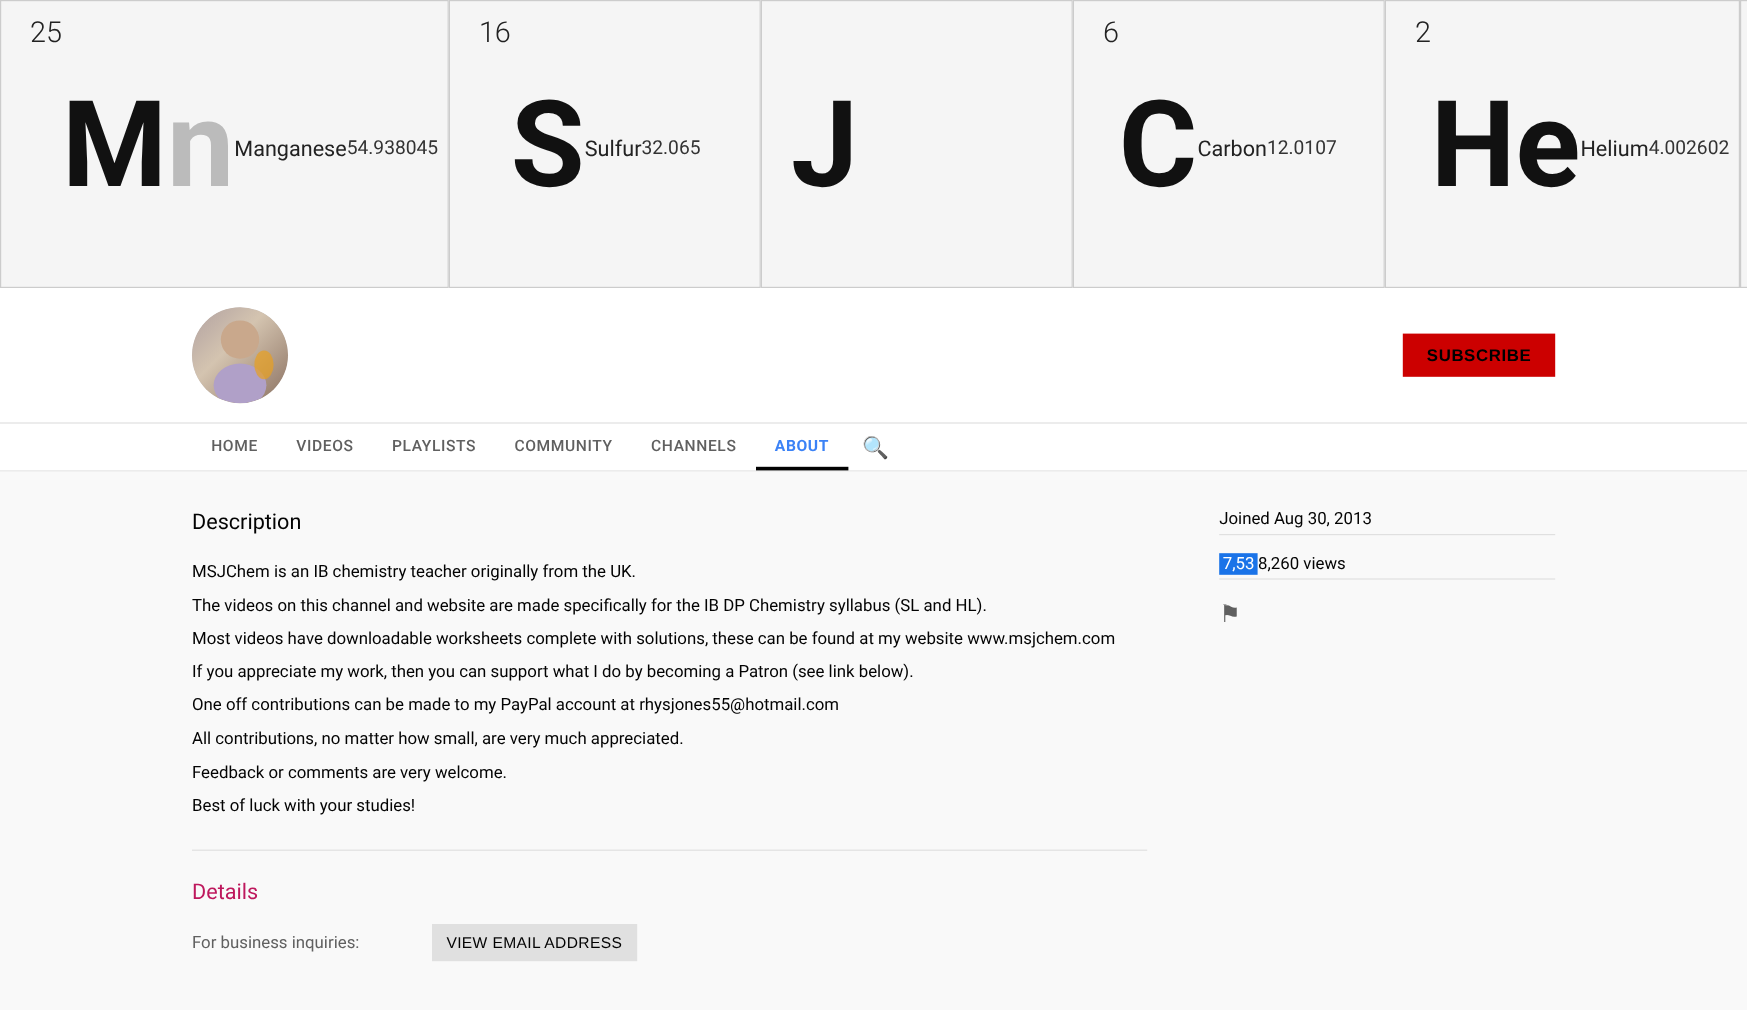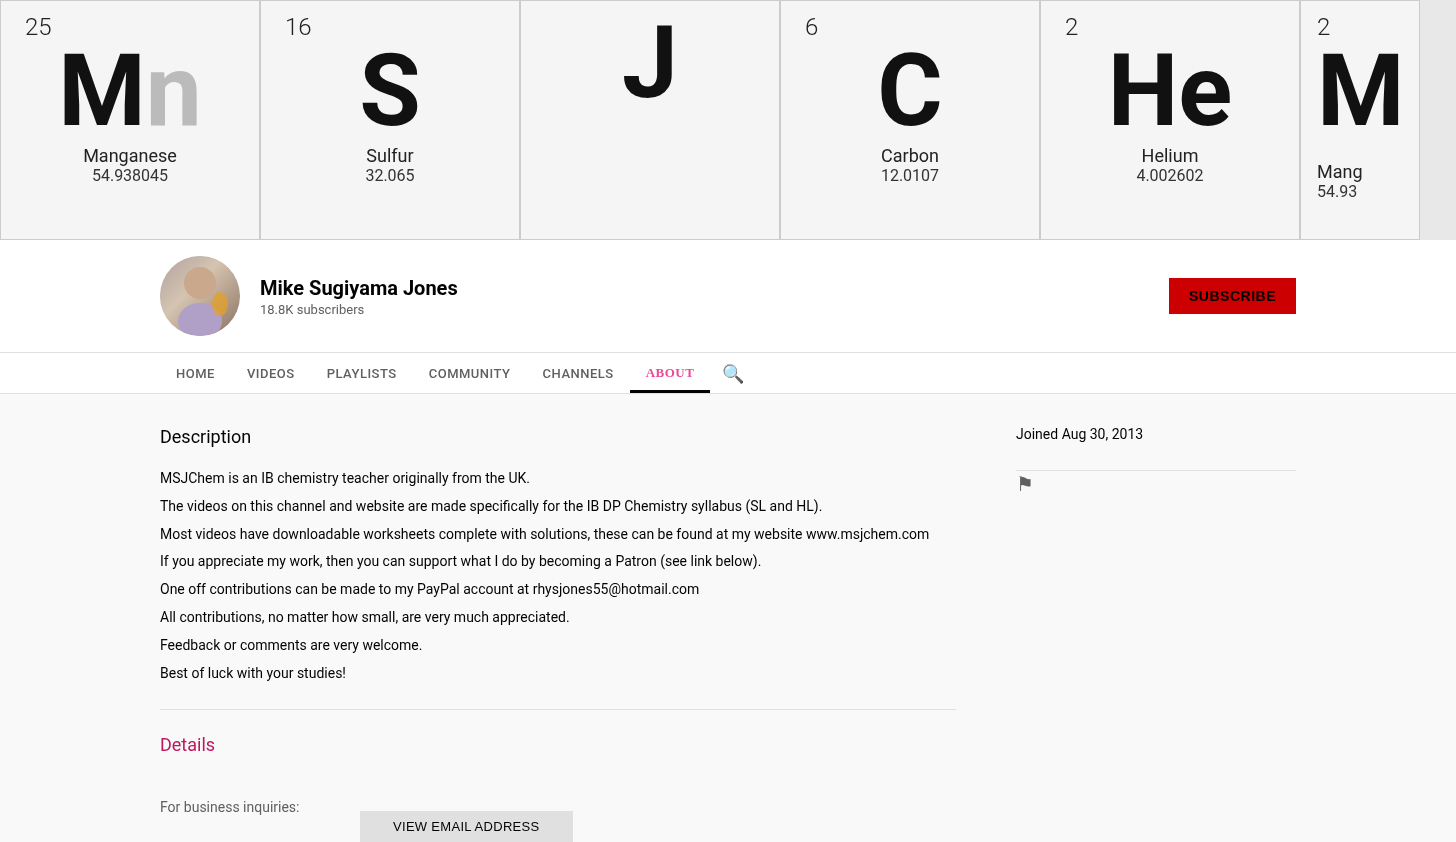--- a/index.html
+++ b/index.html
@@ -11,21 +11,21 @@
       background: #e8e8e8;
       display: flex;
       overflow: hidden;
       height: 240px;
     }
     .element-card {
       flex: 0 0 260px;
       border: 1px solid #ccc;
       background: #f5f5f5;
       display: flex;
-      flex-direction: column;
+      flex-direction: row;
       align-items: center;
       padding: 12px 8px 8px;
       position: relative;
     }
     .element-card .atomic-number {
       font-size: 24px;
       font-weight: 300;
       color: #222;
       align-self: flex-start;
       margin-left: 16px;
@@ -153,23 +153,22 @@
       font-size: 13px;
       font-weight: 500;
       color: #606060;
       cursor: pointer;
       letter-spacing: 0.5px;
       text-transform: uppercase;
       position: relative;
       white-space: nowrap;
     }
     .nav-tab.active {
-      color: #ec4899;
-      font-weight: 700;
-      font-family: Liberation Serif, serif;
+      color: #3b82f6;
+      font-weight: 700;
     }
     .nav-tab.active::after {
       content: '';
       position: absolute;
       bottom: 0;
       left: 0;
       right: 0;
       height: 3px;
       background: #030303;
     }
@@ -229,41 +228,40 @@
     }
     .detail-label {
       font-size: 14px;
       color: #606060;
       width: 200px;
       flex-shrink: 0;
     }
     .view-email-btn {
       background: #e0e0e0;
       border: none;
-      padding: 8px 33px;
+      padding: 8px 12px;
       font-size: 13px;
       font-weight: 500;
       cursor: pointer;
       letter-spacing: 0.3px;
       color: #030303;
-      margin-top: 40px;
     }
 
     
     .stats-title {
       font-size: 18px;
       font-weight: 400;
       color: #030303;
       margin-bottom: 20px;
     }
     .stat-item {
       font-size: 14px;
       color: #030303;
-      margin-bottom: 1px;
-      padding-bottom: 28px;
+      margin-bottom: 16px;
+      padding-bottom: 4px;
       border-bottom: 1px solid #e0e0e0;
     }
     .stat-item:last-child { border-bottom: none; }
 
     .views-highlight {
       background: #1a73e8;
       color: #fff;
       padding: 1px 3px;
     }
 
@@ -326,24 +324,20 @@
     <div class="channel-avatar">
       <div class="channel-avatar-inner">
 
         <svg width="80" height="80" viewBox="0 0 80 80">
           <circle cx="40" cy="27" r="16" fill="#c9a88c"></circle>
           <ellipse cx="40" cy="65" rx="22" ry="18" fill="#b0a0c8"></ellipse>
 
           <ellipse cx="60" cy="48" rx="8" ry="12" fill="#e8a020" opacity="0.7"></ellipse>
         </svg>
       </div>
-    </div>
-    <div class="channel-name-block">
-      <div class="channel-name">Mike Sugiyama Jones</div>
-      <div class="channel-subs">18.8K subscribers</div>
     </div>
     <button class="subscribe-btn">SUBSCRIBE</button>
   </div>
 
   <nav class="channel-nav">
     <div class="nav-tab">HOME</div>
     <div class="nav-tab">VIDEOS</div>
     <div class="nav-tab">PLAYLISTS</div>
     <div class="nav-tab">COMMUNITY</div>
     <div class="nav-tab">CHANNELS</div>
@@ -374,16 +368,19 @@
     <div class="detail-row">
       <div class="detail-label">For business inquiries:</div>
       <button class="view-email-btn">VIEW EMAIL ADDRESS</button>
     </div>
 
   </div>
 
   <div class="about-right">
     <div class="stat-item">Joined Aug 30, 2013</div>
     <div class="stat-item">
+      <span class="views-highlight">7,53</span><span>8,260 views</span>
+    </div>
+    <div class="stat-item">
       <span class="flag-icon">⚑</span>
     </div>
   </div>
 </div>
 
 </body></html>

